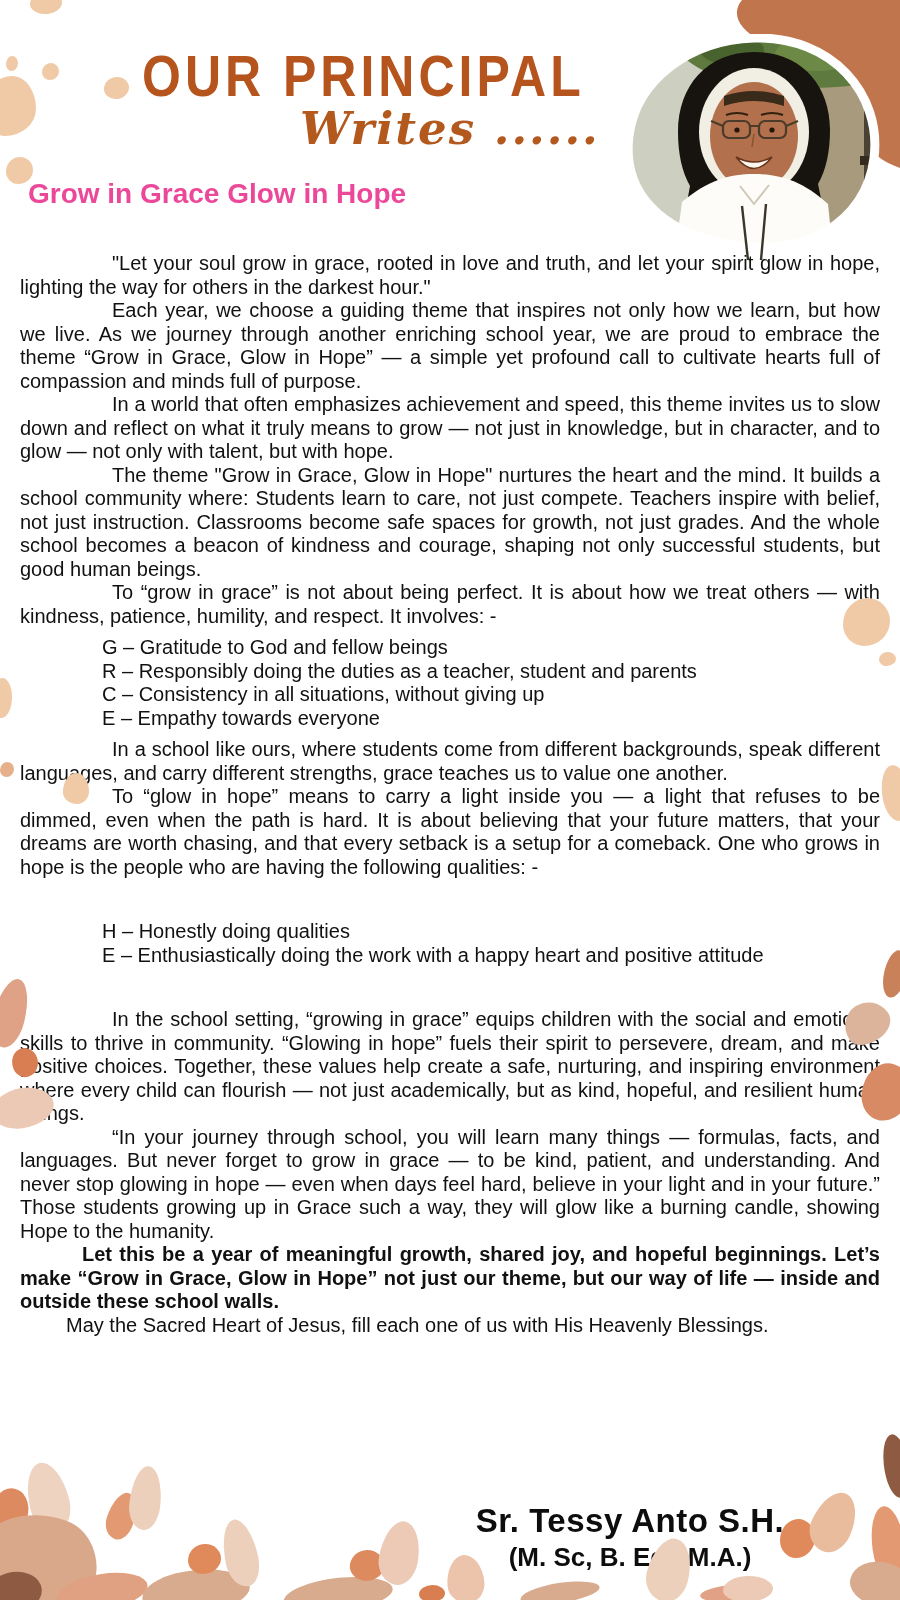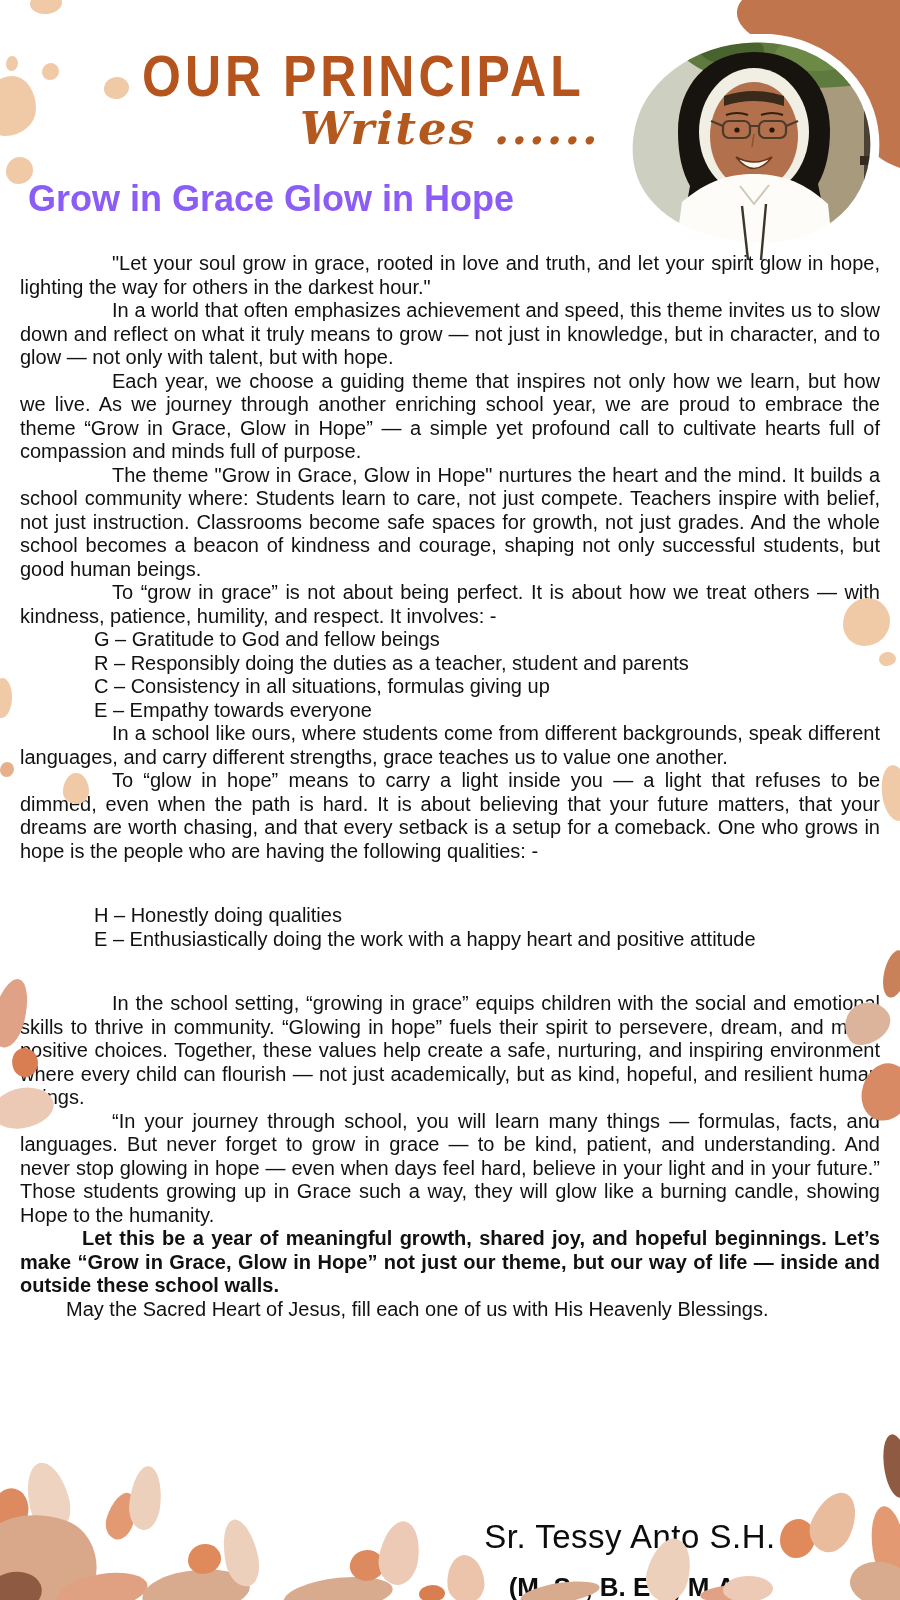--- a/index.html
+++ b/index.html
@@ -5,33 +5,33 @@
   html,body{margin:0;padding:0;background:#ffffff;}
   .page{position:relative;width:900px;height:1600px;background:#ffffff;overflow:hidden;
         font-family:"Liberation Sans",sans-serif;color:#111;}
   
   .kicker{position:absolute;left:142px;top:44px;font-size:50px;font-weight:bold;
           color:#b5541c;letter-spacing:4px;transform:scaleY(1.14);transform-origin:left top;
           white-space:nowrap;}
   .kicker-script{position:absolute;left:300px;top:102px;font-family:"DejaVu Serif",serif;
           font-style:italic;font-weight:bold;font-size:45px;color:#b3591d;letter-spacing:2px;
           white-space:nowrap;}
-  .article-title{position:absolute;left:28px;top:178px;font-size:36px;font-weight:bold;
-          color:#8b5cf6;white-space:nowrap;}
+  .article-title{position:absolute;left:28px;top:178px;font-size:28px;font-weight:bold;
+          color:#ec4899;white-space:nowrap;}
   
   .body-text{position:absolute;left:20px;right:20px;top:252px;font-size:20px;line-height:23.5px;}
   .para{margin:0;text-align:justify;text-indent:92px;}
   .para.indent-md{text-indent:62px;font-weight:bold;}
   .para.indent-sm{text-indent:46px;}
-  .acro{margin:0;}
+  .acro{margin:8px;}
   .acro p{margin:0;padding-left:74px;text-align:left;}
   .mt{margin-top:41px;}
   
   .signature{position:absolute;left:440px;top:1502px;width:380px;text-align:center;color:#0d0d0d;}
-  .sig-name{font-size:33px;font-weight:normal;margin:16px;letter-spacing:0.5px;}
+  .sig-name{font-size:33px;font-weight:bold;margin:0;letter-spacing:0.5px;}
   .sig-cred{font-size:26px;font-weight:bold;margin:2px 0 0 0;}
   
   .blob{position:absolute;border-radius:52% 48% 55% 45% / 55% 48% 52% 45%;}
   .tear{border-radius:50% 50% 46% 54% / 62% 60% 40% 38%;}
   svg.corner-blob{position:absolute;left:690px;top:0;z-index:1;}
   svg.photo{position:absolute;left:612px;top:34px;z-index:2;}
 </style>
 </head>
 <body>
 
@@ -82,28 +82,28 @@
     <path d="M130,172 L136,226" stroke="#3b352a" stroke-width="2.4" fill="none"></path>
     <path d="M154,170 L149,226" stroke="#3b352a" stroke-width="2.4" fill="none"></path>
   </svg>
 
   <div class="kicker">OUR PRINCIPAL</div>
   <div class="kicker-script">Writes ......</div>
   <div class="article-title">Grow in Grace Glow in Hope</div>
 
   <div class="body-text">
     <p class="para">"Let your soul grow in grace, rooted in love and truth, and let your spirit glow in hope, lighting the way for others in the darkest hour."</p>
+    <p class="para">Each year, we choose a guiding theme that inspires not only how we learn, but how we live. As we journey through another enriching school year, we are proud to embrace the theme “Grow in Grace, Glow in Hope” — a simple yet profound call to cultivate hearts full of compassion and minds full of purpose.</p>
     <p class="para">In a world that often emphasizes achievement and speed, this theme invites us to slow down and reflect on what it truly means to grow — not just in knowledge, but in character, and to glow — not only with talent, but with hope.</p>
-    <p class="para">Each year, we choose a guiding theme that inspires not only how we learn, but how we live. As we journey through another enriching school year, we are proud to embrace the theme “Grow in Grace, Glow in Hope” — a simple yet profound call to cultivate hearts full of compassion and minds full of purpose.</p>
     <p class="para">The theme "Grow in Grace, Glow in Hope" nurtures the heart and the mind. It builds a school community where: Students learn to care, not just compete. Teachers inspire with belief, not just instruction. Classrooms become safe spaces for growth, not just grades. And the whole school becomes a beacon of kindness and courage, shaping not only successful students, but good human beings.</p>
     <p class="para">To “grow in grace” is not about being perfect. It is about how we treat others — with kindness, patience, humility, and respect. It involves: -</p>
     <div class="acro">
       <p>G – Gratitude to God and fellow beings</p>
       <p>R – Responsibly doing the duties as a teacher, student and parents</p>
-      <p>C – Consistency in all situations, formulas giving up</p>
+      <p>C – Consistency in all situations, without giving up</p>
       <p>E – Empathy towards everyone</p>
     </div>
     <p class="para">In a school like ours, where students come from different backgrounds, speak different languages, and carry different strengths, grace teaches us to value one another.</p>
     <p class="para">To “glow in hope” means to carry a light inside you — a light that refuses to be dimmed, even when the path is hard. It is about believing that your future matters, that your dreams are worth chasing, and that every setback is a setup for a comeback. One who grows in hope is the people who are having the following qualities: -</p>
     <div class="acro mt">
       <p>H – Honestly doing qualities</p>
       <p>E – Enthusiastically doing the work with a happy heart and positive attitude</p>
     </div>
     <p class="para mt">In the school setting, “growing in grace” equips children with the social and emotional skills to thrive in community. “Glowing in hope” fuels their spirit to persevere, dream, and make positive choices. Together, these values help create a safe, nurturing, and inspiring environment where every child can flourish — not just academically, but as kind, hopeful, and resilient human beings.</p>
     <p class="para">“In your journey through school, you will learn many things — formulas, facts, and languages. But never forget to grow in grace — to be kind, patient, and understanding. And never stop glowing in hope — even when days feel hard, believe in your light and in your future.” Those students growing up in Grace such a way, they will glow like a burning candle, showing Hope to the humanity.</p>

